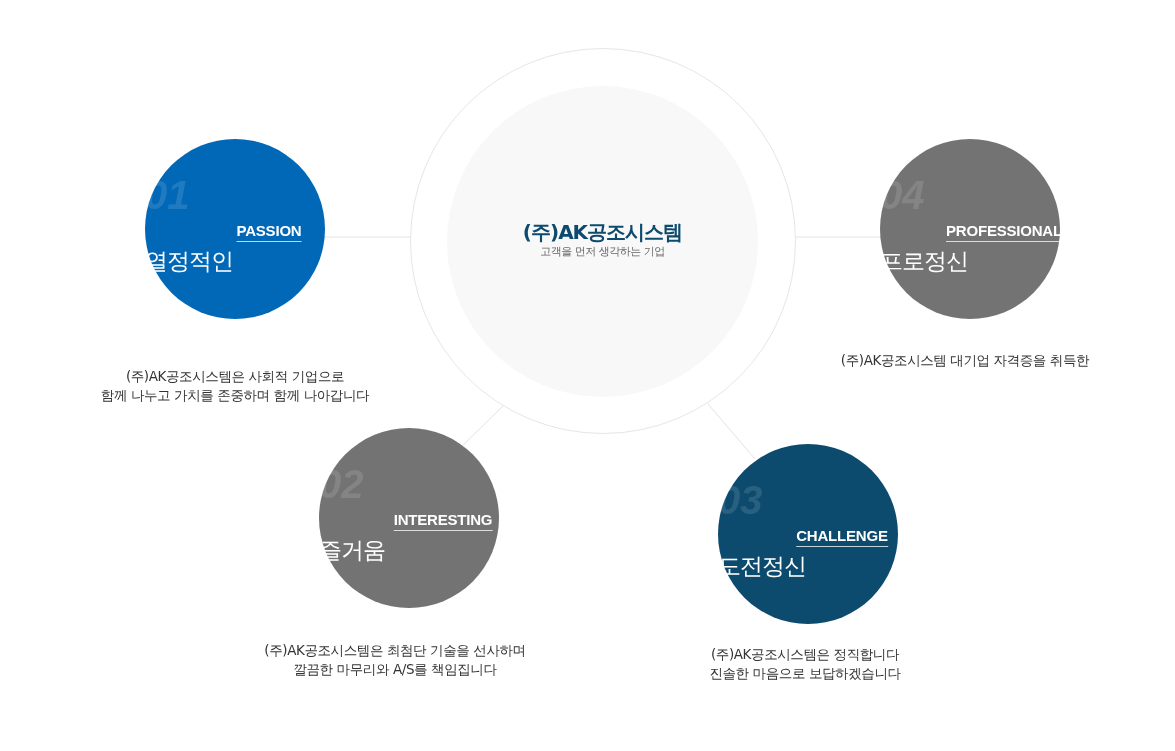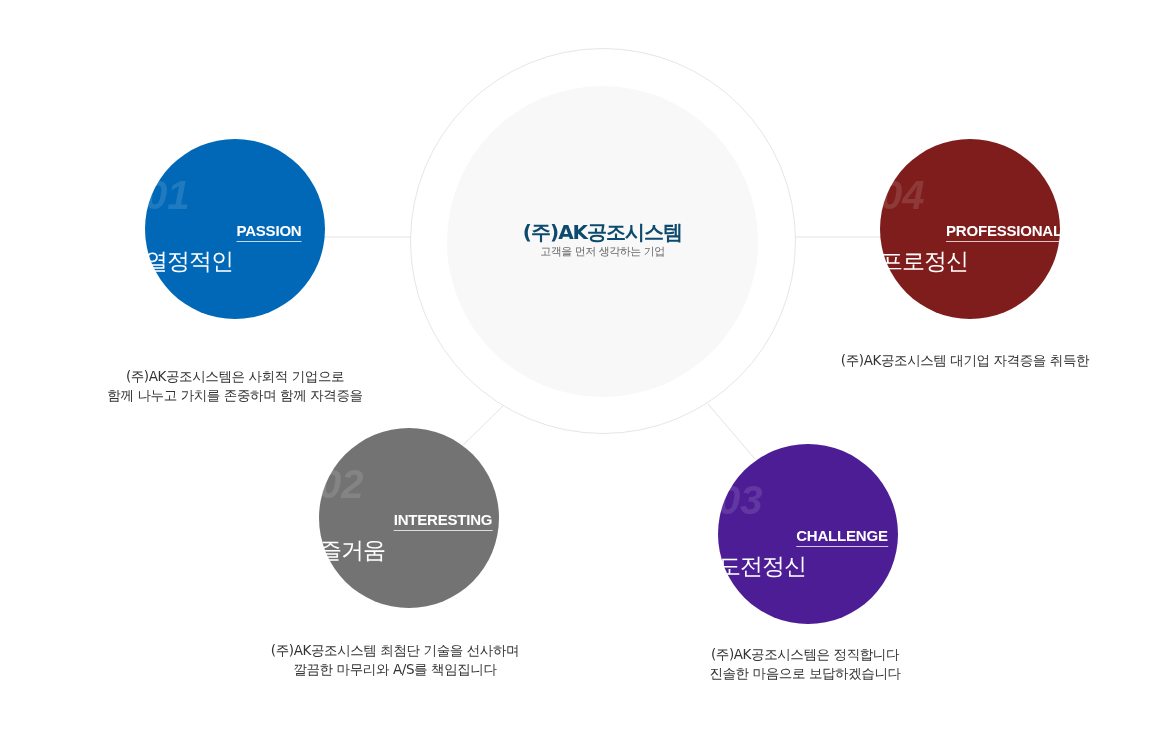--- a/index.html
+++ b/index.html
@@ -138,44 +138,44 @@
   <div class="core-title">(주)AK공조시스템</div>
   <div class="core-sub">고객을 먼저 생각하는 기업</div>
 
   <div class="value-circle" style="left:145px; top:139px; background:#0068b7;">
     <div class="num">01</div>
     <div class="en">PASSION</div>
     <div class="ko">열정적인</div>
   </div>
   <div class="desc" style="left:60px; width:350px; top:339px;margin-top:28px;">
     <span>(주)AK공조시스템은 사회적 기업으로</span>
-    <span>함께 나누고 가치를 존중하며 함께 자격증을</span>
+    <span>함께 나누고 가치를 존중하며 함께 나아갑니다</span>
   </div>
 
   <div class="value-circle" style="left:319px; top:428px; background:#737373;">
     <div class="num">02</div>
     <div class="en">INTERESTING</div>
     <div class="ko">즐거움</div>
   </div>
   <div class="desc" style="left:220px; width:350px; top:641px;">
-    <span>(주)AK공조시스템 최첨단 기술을 선사하며</span>
+    <span>(주)AK공조시스템은 최첨단 기술을 선사하며</span>
     <span>깔끔한 마무리와 A/S를 책임집니다</span>
   </div>
 
-  <div class="value-circle" style="left:718px; top:444px; background:#4c1d95;">
+  <div class="value-circle" style="left:718px; top:444px; background:#0c4a6e;">
     <div class="num">03</div>
     <div class="en">CHALLENGE</div>
     <div class="ko">도전정신</div>
   </div>
   <div class="desc" style="left:630px; width:350px; top:645px;">
     <span>(주)AK공조시스템은 정직합니다</span>
     <span>진솔한 마음으로 보답하겠습니다</span>
   </div>
 
-  <div class="value-circle" style="left:880px; top:139px; background:#7f1d1d;">
+  <div class="value-circle" style="left:880px; top:139px; background:#737373;">
     <div class="num">04</div>
     <div class="en">PROFESSIONAL</div>
     <div class="ko">프로정신</div>
   </div>
   <div class="desc" style="left:790px; width:350px; top:351px;">
     <span>(주)AK공조시스템 대기업 자격증을 취득한</span>
   </div>
 
 </div>
 

